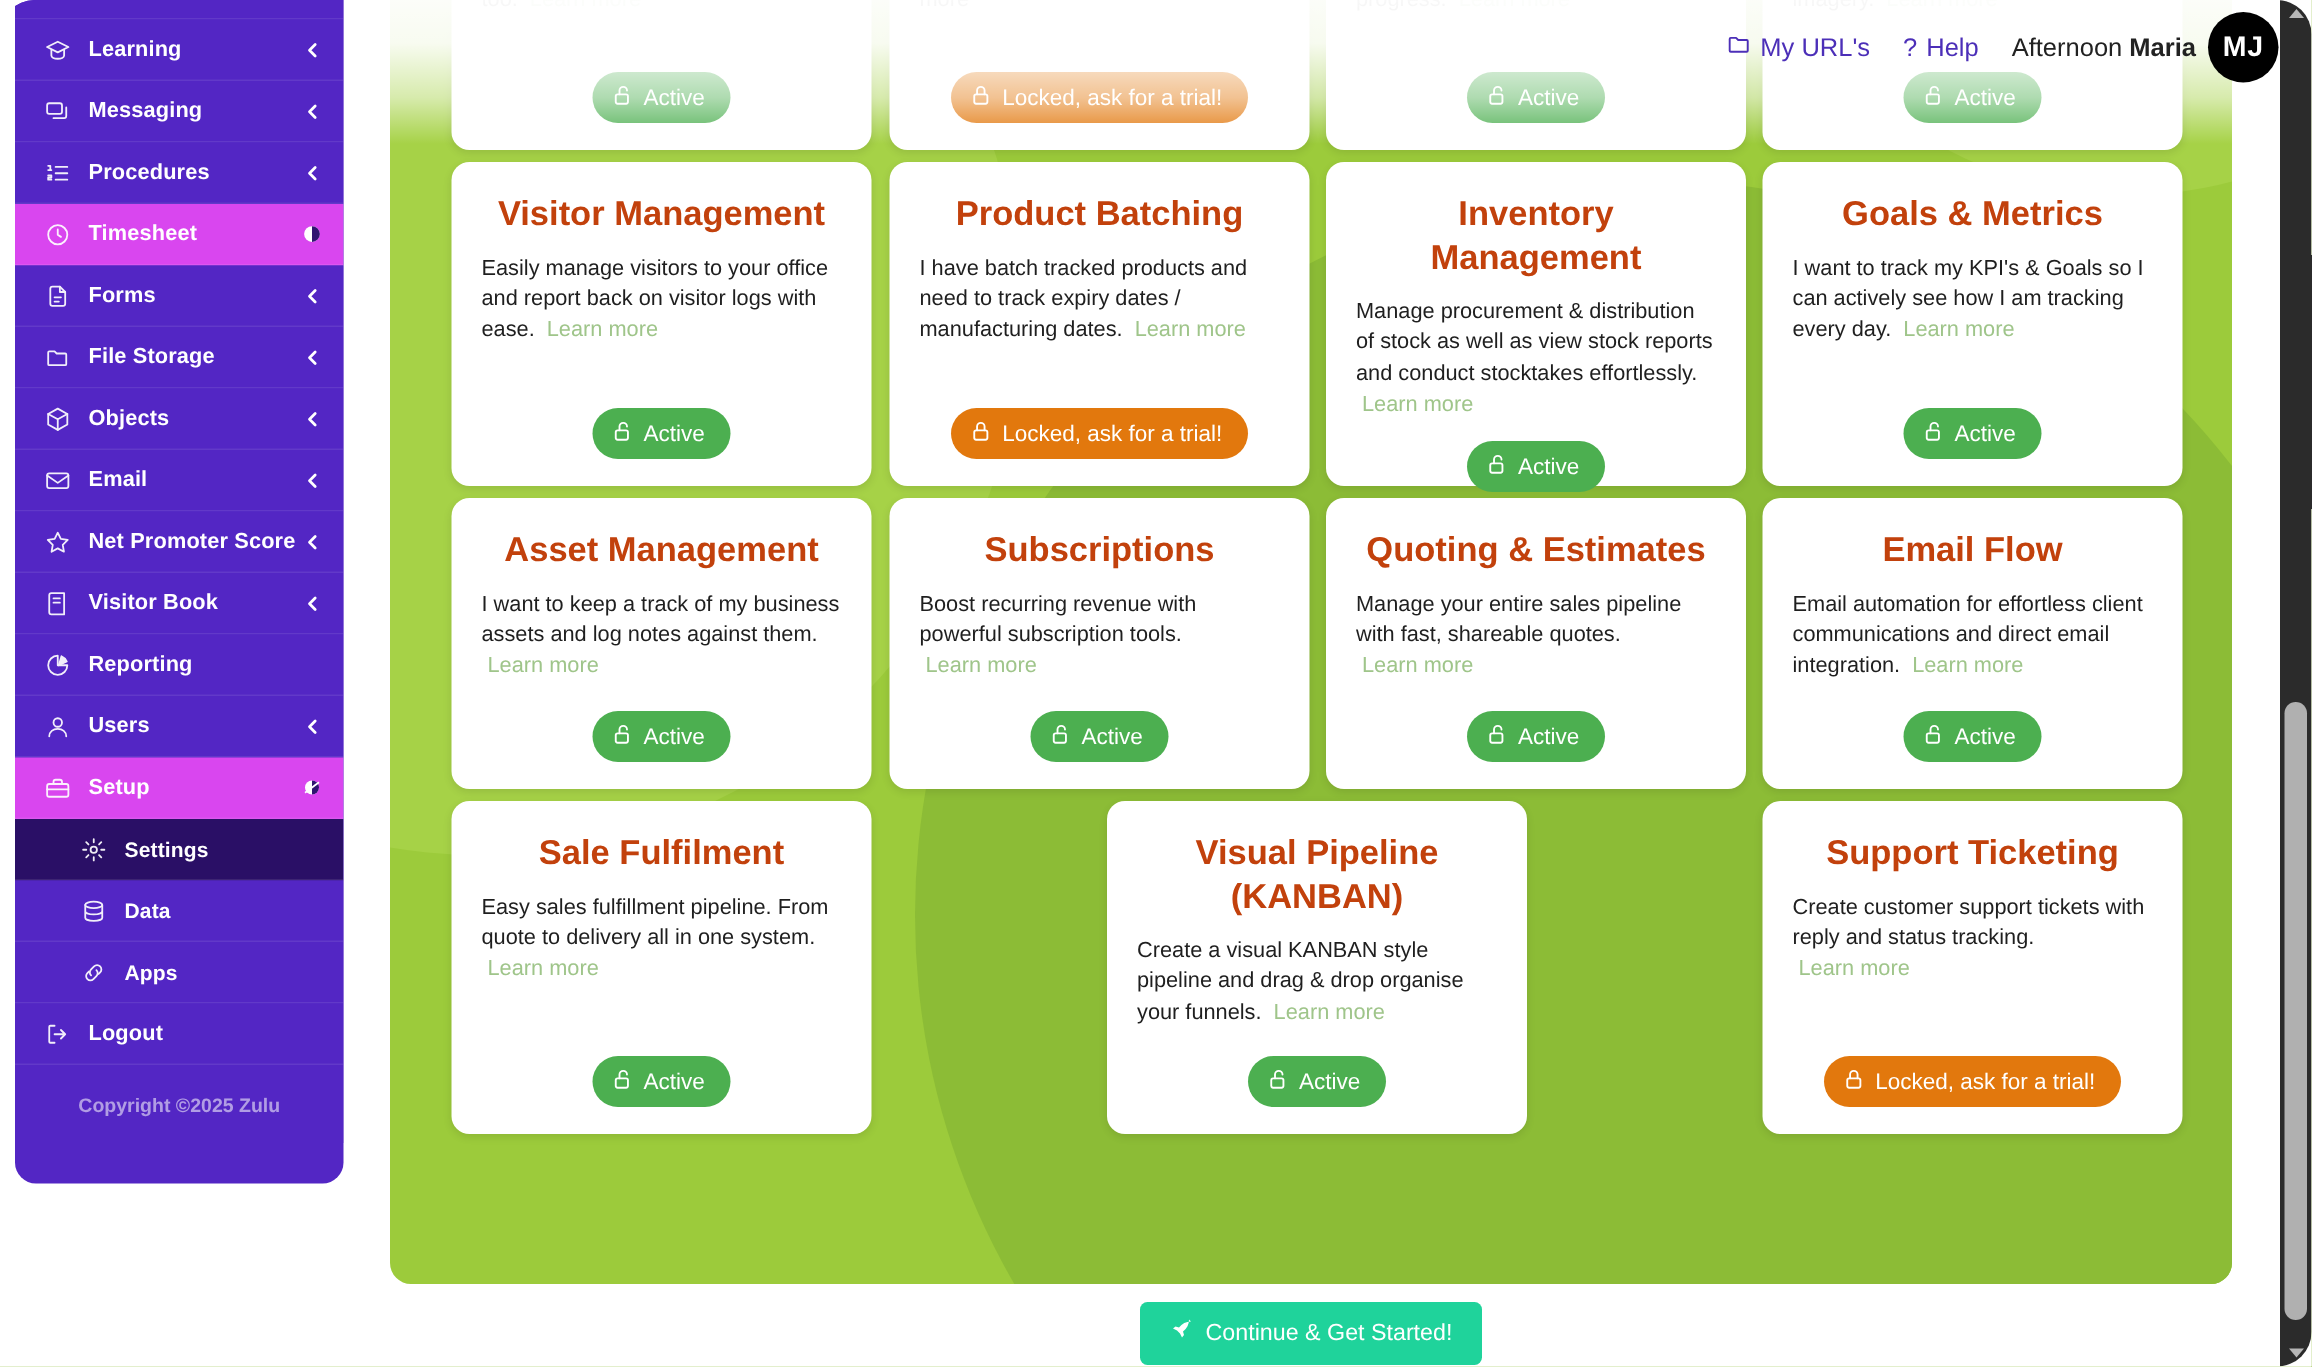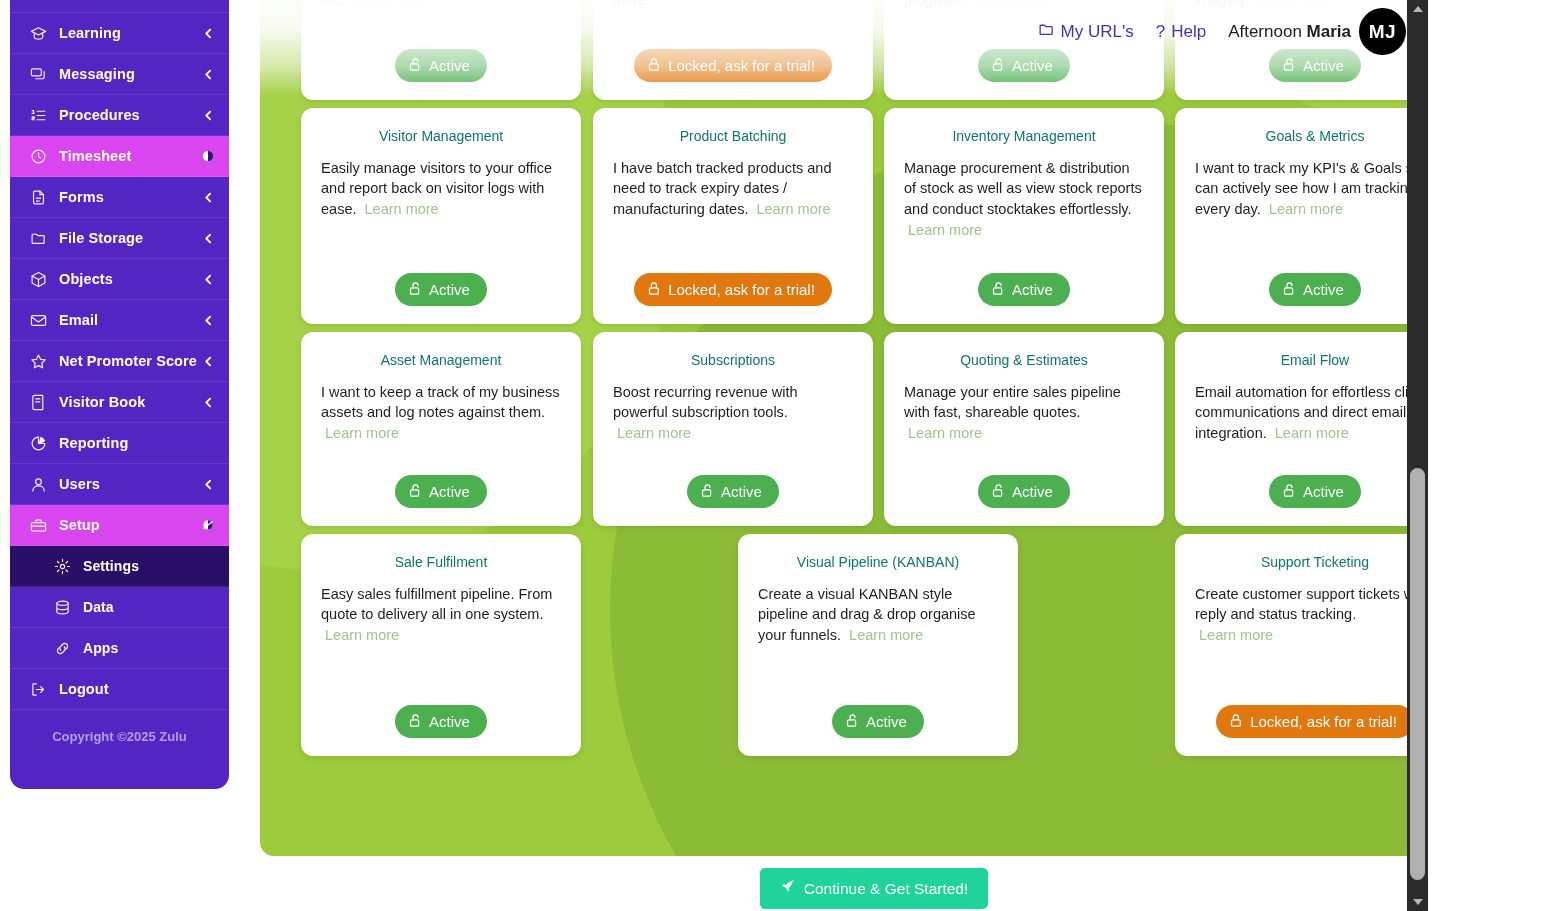--- a/index.html
+++ b/index.html
@@ -2,21 +2,21 @@
 <html><head>
 <meta charset="utf-8">
 <style>
   * { box-sizing: border-box; margin: 0; padding: 0; }
   html, body {
     width: 1541px; height: 911px;
     overflow: hidden;
     background: #ffffff;
     font-family: "Liberation Sans", sans-serif;
   }
-  #app { position: relative; width: 1428px; height: 911px; overflow: hidden; }
+  #app { position: relative; width: 1541px; height: 911px; overflow: hidden; border-radius: 23px; }
 
   
   #sidebar {
     position: absolute; left: 10px; top: -28px;
     width: 219px; height: 817px;
     background: #5326c4;
     border-radius: 0 0 14px 14px;
     overflow: hidden;
     z-index: 30;
   }
@@ -83,21 +83,21 @@
   }
   .card {
     position: absolute;
     background: #ffffff;
     border-radius: 12px;
     box-shadow: 0 2px 6px rgba(0,0,0,.10);
     padding: 20px 20px 18px;
     display: flex; flex-direction: column; align-items: center;
   }
   .card-title {
-    font-size: 14px; font-weight: normal; color: #0f766e;
+    font-size: 23px; font-weight: bold; color: #c2410c;
     text-align: center; line-height: 1.25;
     margin-bottom: 12px;
   }
   .card-desc {
     font-size: 14.5px; color: #1f1f1f; line-height: 1.43;
     text-align: left; width: 100%;
     flex: 1 1 auto;
   }
   .learn {
     color: #9fc58a; text-decoration: none; white-space: nowrap;

